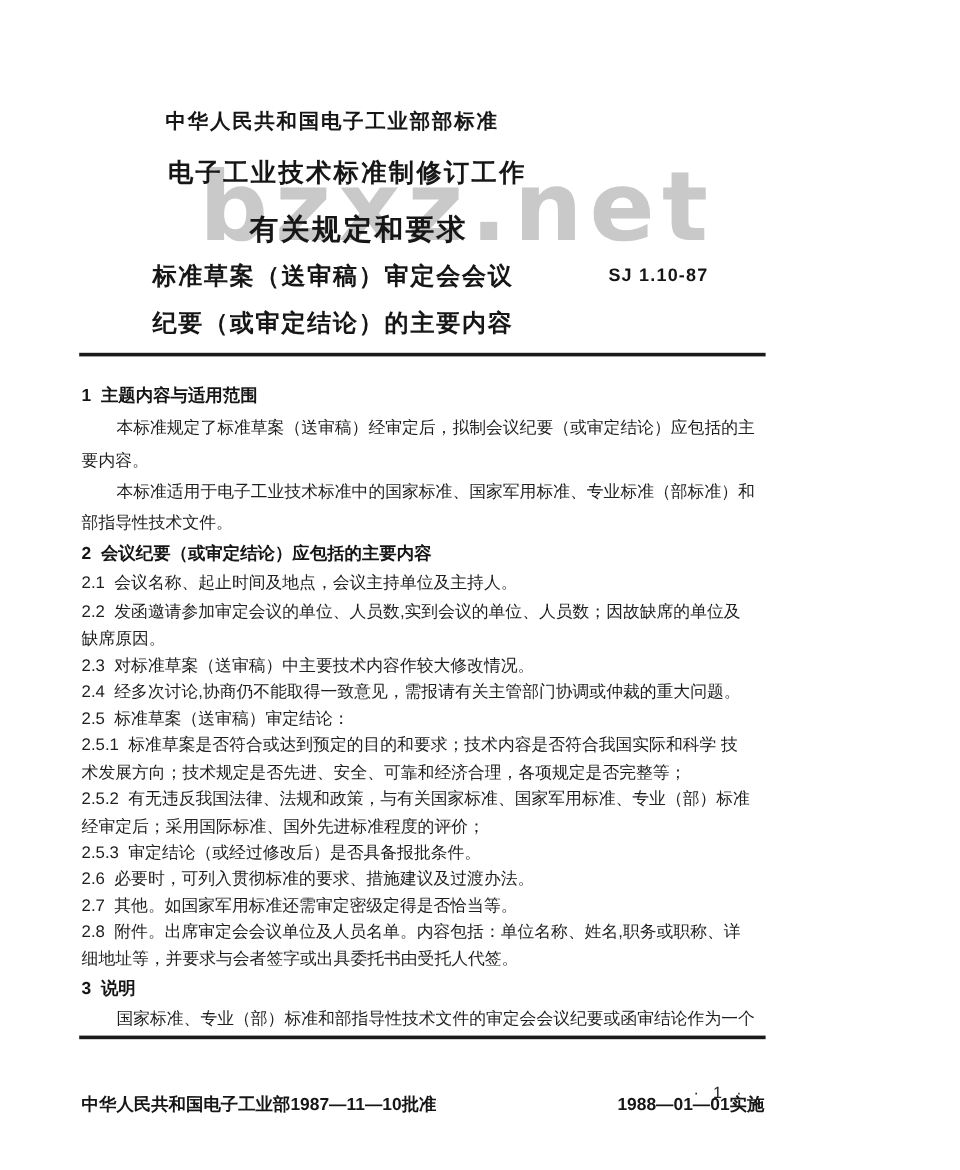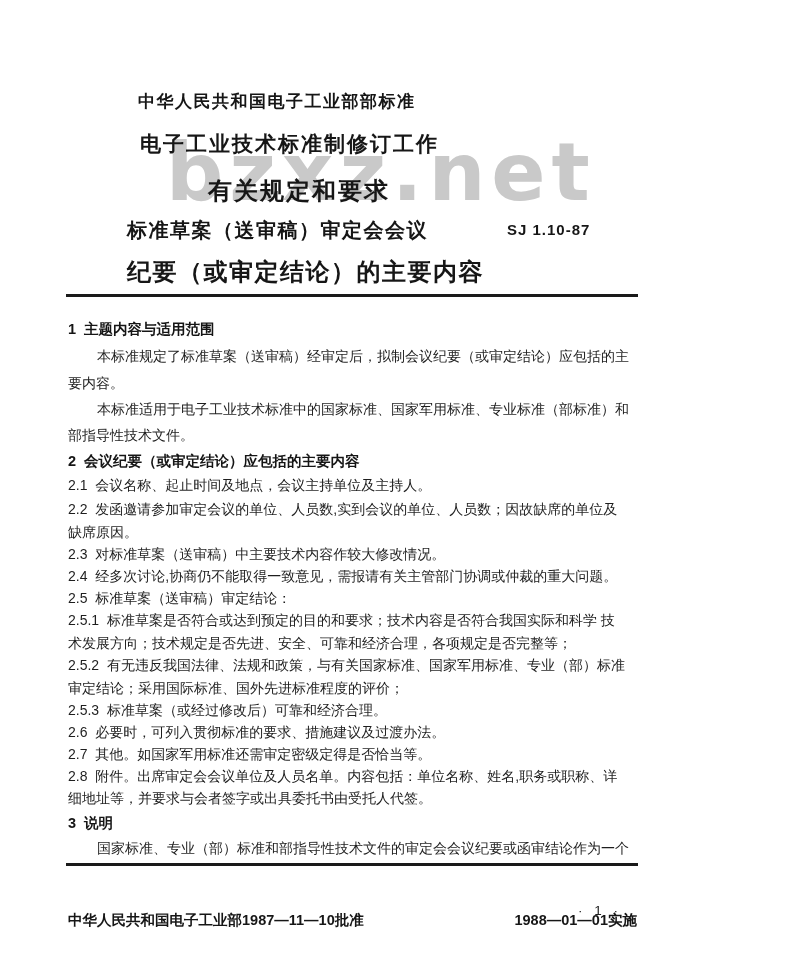--- a/index.html
+++ b/index.html
@@ -26,21 +26,21 @@
     font-size: 80px;
     letter-spacing: 6px;
     color: #c9c9c9;
     z-index: 1;
   }
   .hdr { z-index: 2; font-weight: bold; color: #161616; }
   .org-line    { left: 138px; top: 90px;  font-size: 17px; letter-spacing: 1.5px; }
   .title-l1    { left: 140px; top: 130px; font-size: 21px; letter-spacing: 2px; }
   .title-l2    { left: 208px; top: 175px; font-size: 24px; letter-spacing: 2px; }
   .title-l3    { left: 127px; top: 217px; font-size: 20px; letter-spacing: 1.5px; }
-  .title-l4    { left: 127px; top: 256px; font-size: 24px; letter-spacing: 1.5px; }
+  .title-l4    { left: 127px; top: 256px; font-size: 20px; letter-spacing: 1.5px; }
   .std-number  { left: 507px; top: 221px; font-size: 15px; letter-spacing: 1px; }
   .rule {
     position: absolute;
     left: 66px;
     width: 572px;
     height: 3px;
     background: #1a1a1a;
   }
   .rule-top { top: 294px; }
   .rule-bottom { top: 863px; }
@@ -108,22 +108,22 @@
   <div class="abs body-ln heading ml y-h2">2  会议纪要（或审定结论）应包括的主要内容</div>
   <div class="abs body-ln ml y-c21">2.1  会议名称、起止时间及地点，会议主持单位及主持人。</div>
   <div class="abs body-ln ml y-c22a">2.2  发函邀请参加审定会议的单位、人员数,实到会议的单位、人员数；因故缺席的单位及</div>
   <div class="abs body-ln ml y-c22b">缺席原因。</div>
   <div class="abs body-ln ml y-c23">2.3  对标准草案（送审稿）中主要技术内容作较大修改情况。</div>
   <div class="abs body-ln ml y-c24">2.4  经多次讨论,协商仍不能取得一致意见，需报请有关主管部门协调或仲裁的重大问题。</div>
   <div class="abs body-ln ml y-c25">2.5  标准草案（送审稿）审定结论：</div>
   <div class="abs body-ln ml y-c251a">2.5.1  标准草案是否符合或达到预定的目的和要求；技术内容是否符合我国实际和科学 技</div>
   <div class="abs body-ln ml y-c251b">术发展方向；技术规定是否先进、安全、可靠和经济合理，各项规定是否完整等；</div>
   <div class="abs body-ln ml y-c252a">2.5.2  有无违反我国法律、法规和政策，与有关国家标准、国家军用标准、专业（部）标准</div>
-  <div class="abs body-ln ml y-c252b">审定结论；采用国际标准、国外先进标准程度的评价；</div>
-  <div class="abs body-ln ml y-c253">2.5.3  标准草案（或经过修改后）可靠和经济合理。</div>
+  <div class="abs body-ln ml y-c252b">经审定后；采用国际标准、国外先进标准程度的评价；</div>
+  <div class="abs body-ln ml y-c253">2.5.3  审定结论（或经过修改后）是否具备报批条件。</div>
   <div class="abs body-ln ml y-c26">2.6  必要时，可列入贯彻标准的要求、措施建议及过渡办法。</div>
   <div class="abs body-ln ml y-c27">2.7  其他。如国家军用标准还需审定密级定得是否恰当等。</div>
   <div class="abs body-ln ml y-c28a">2.8  附件。出席审定会会议单位及人员名单。内容包括：单位名称、姓名,职务或职称、详</div>
   <div class="abs body-ln ml y-c28b">细地址等，并要求与会者签字或出具委托书由受托人代签。</div>
 
   <div class="abs body-ln heading ml y-h3">3  说明</div>
   <div class="abs body-ln ind y-p3">国家标准、专业（部）标准和部指导性技术文件的审定会会议纪要或函审结论作为一个</div>
 
   <div class="rule rule-bottom"></div>
 

